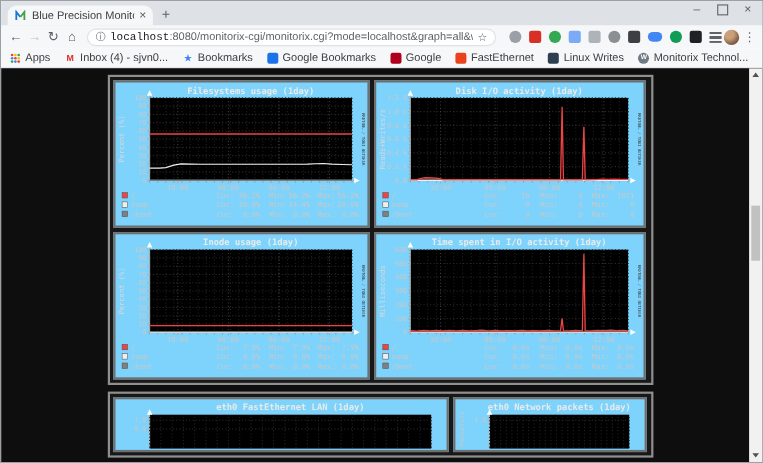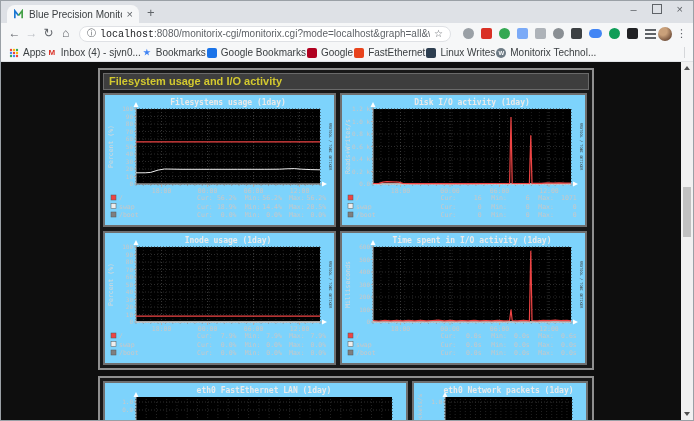--- a/index.html
+++ b/index.html
@@ -108,21 +108,21 @@
       <span class="ext oval" style="background: rgb(66, 133, 244);"></span>
       <span class="ext circle" style="background: rgb(15, 157, 88);"></span>
       <span class="ext square" style="background: rgb(32, 33, 36);"></span>
       <span class="ext bars"></span>
     </div>
   <span class="avatar"></span>
   <span class="menudots">⋮</span>
 </div>
 
 <div class="bookmarksbar">
-  <span style="display:flex;align-items:center;gap:1px;">
+  <span style="display:flex;align-items:center;gap:13px;">
       <span class="bm">
         <svg viewBox="0 0 10 10" class="bm-ico">
           <circle cx="2" cy="2" r="1.2" fill="#ea4335"></circle>
           <circle cx="5" cy="2" r="1.2" fill="#fbbc05"></circle>
           <circle cx="8" cy="2" r="1.2" fill="#34a853"></circle>
           <circle cx="2" cy="5" r="1.2" fill="#4285f4"></circle>
           <circle cx="5" cy="5" r="1.2" fill="#ea4335"></circle>
           <circle cx="8" cy="5" r="1.2" fill="#fbbc05"></circle>
           <circle cx="2" cy="8" r="1.2" fill="#34a853"></circle>
           <circle cx="5" cy="8" r="1.2" fill="#4285f4"></circle>
@@ -162,21 +162,20 @@
   <span class="spacer"></span>
 
   <span class="bar-sep"></span>
 
 </div>
 
 <div class="content">
   <div class="main-col">
 
     <div class="mx-section">
-      <div class="mx-header">Filesystem usage and I/O activity</div>
       <div class="chart-row">
         <div class="chart-cell" style="width:227px;height:128px;"><svg viewBox="0 0 227 128" width="227" height="128">
               <g>
                 <text x="122" y="9" fill="#eaeaea" font-size="8" text-anchor="middle" font-family="&quot;DejaVu Sans Mono&quot;,monospace" font-weight="bold">Filesystems usage  (1day)</text>
                 <rect x="30" y="13" width="184" height="75" fill="#000"></rect>
                 <line x1="30" y1="13" x2="30" y2="88" stroke="#1f1f1f" stroke-width="1" stroke-dasharray="1,2"></line>
                 <line x1="30" y1="88" x2="30" y2="90" stroke="#888" stroke-width="0.6"></line>
                 <line x1="37.36" y1="13" x2="37.36" y2="88" stroke="#1f1f1f" stroke-width="1" stroke-dasharray="1,2"></line>
                 <line x1="37.36" y1="88" x2="37.36" y2="90" stroke="#888" stroke-width="0.6"></line>
                 <line x1="44.72" y1="13" x2="44.72" y2="88" stroke="#1f1f1f" stroke-width="1" stroke-dasharray="1,2"></line>

